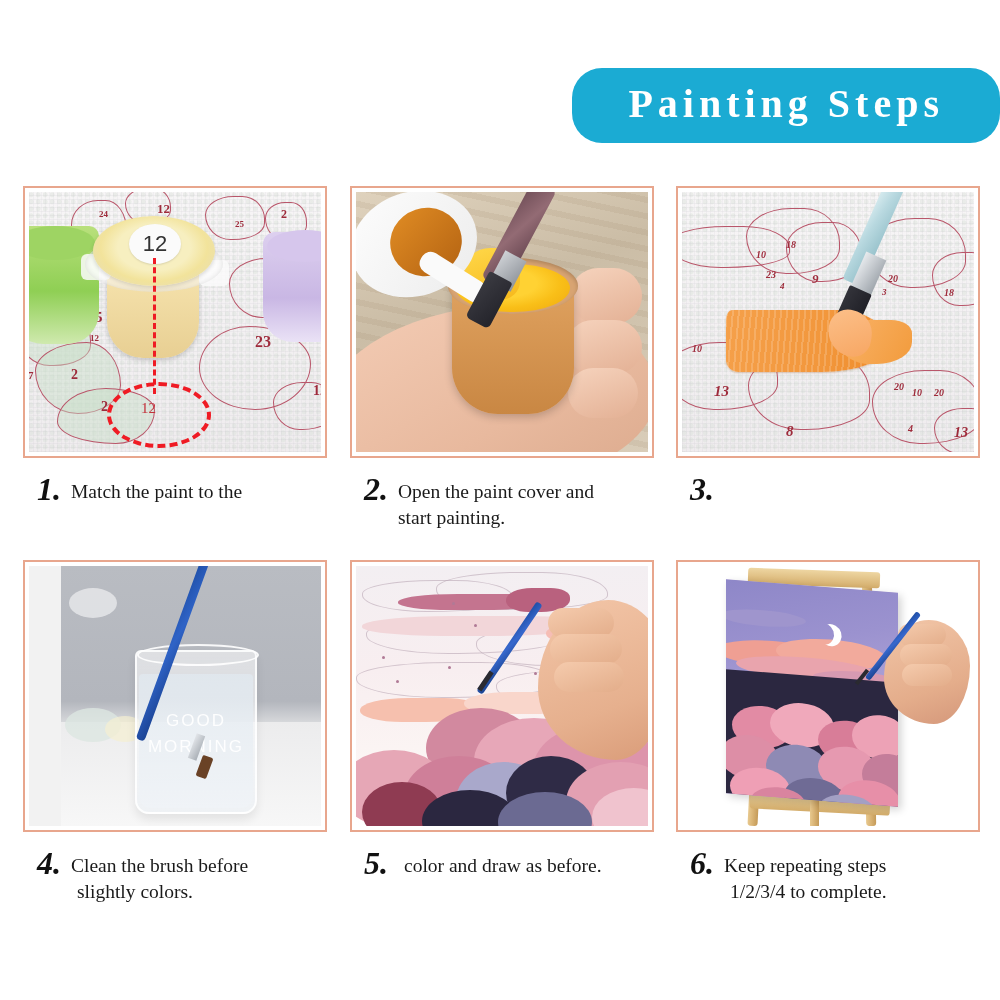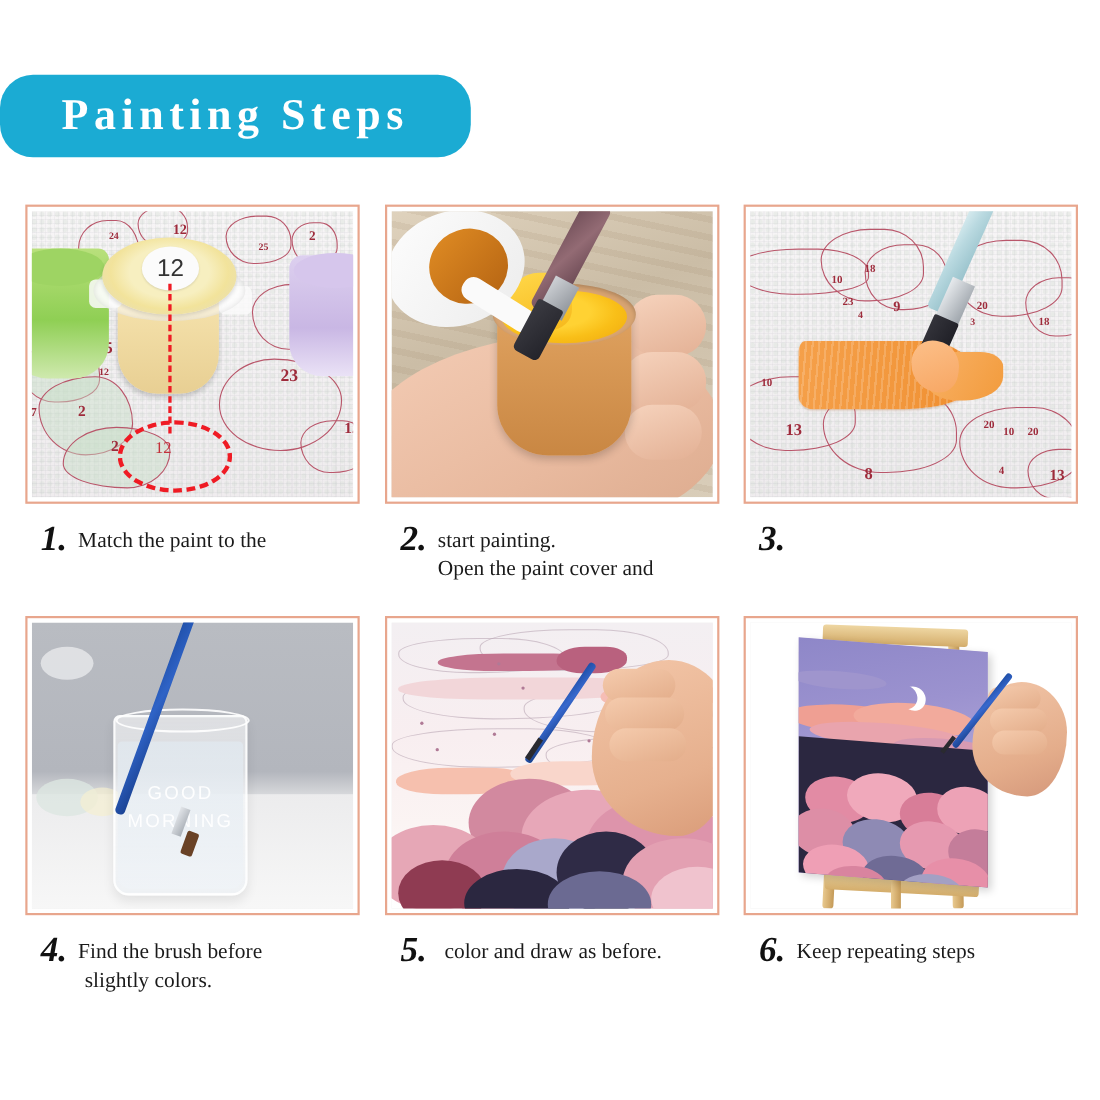--- a/index.html
+++ b/index.html
@@ -3,21 +3,21 @@
 <meta charset="utf-8">
 <style>
   html,body{margin:0;padding:0;}
   body{
     width:1000px;height:1000px;background:#ffffff;
     font-family:"Liberation Serif",serif;
     -webkit-font-smoothing:antialiased;
     overflow:hidden;position:relative;
   }
   
-  .banner-wrap{position:absolute;left:0;top:68px;width:1000px;text-align:left;}
+  .banner-wrap{position:absolute;left:0;top:68px;width:1000px;text-align:right;}
   .banner{
     display:inline-block;background:#1BABD3;border-radius:30px;
     padding:14px 56px 17px 56px;
   }
   .banner-title{
     color:#ffffff;font-family:"Liberation Serif",serif;font-weight:700;
     font-size:40px;letter-spacing:5px;line-height:44px;white-space:nowrap;
   }
   
   .grid{position:absolute;left:0;top:186px;width:1000px;}
@@ -161,21 +161,21 @@
   .p2 .ferrule{
     position:absolute;left:140px;top:62px;width:24px;height:34px;
     background:linear-gradient(110deg,#cfd2d6,#8d9299);transform:rotate(28deg);
   }
   .p2 .bristle{
     position:absolute;left:120px;top:82px;width:26px;height:52px;border-radius:3px 3px 5px 5px;
     background:linear-gradient(110deg,#3b3b42,#23232a);transform:rotate(28deg);
   }
 
   
-  .p3{position:absolute;inset:0;}
+  .p3{position:absolute;inset:0;font-style:italic;}
   .p3 .swipe{
     position:absolute;left:44px;top:118px;width:160px;height:62px;
     background:linear-gradient(100deg,#f5a04a,#f2973c 60%,#ef8c2c);
     border-radius:6px 30% 40% 8%/10px 50% 40% 12px;
     box-shadow:0 1px 2px rgba(150,80,20,.3);
   }
   .p3 .swipe:after{
     content:"";position:absolute;inset:0;opacity:.5;
     background:repeating-linear-gradient(95deg,rgba(255,255,255,.35) 0 2px,transparent 2px 6px);
   }
@@ -194,21 +194,21 @@
   .p3 .b-bristle{
     position:absolute;left:158px;top:96px;width:24px;height:44px;border-radius:2px;
     background:linear-gradient(100deg,#34343b,#1d1d24);transform:rotate(24deg);
   }
   .p3 .b-paint{
     position:absolute;left:146px;top:118px;width:44px;height:46px;border-radius:45% 55% 40% 60%;
     background:linear-gradient(150deg,#fcc08a,#f7a662);transform:rotate(10deg);
   }
 
   
-  .p4{position:absolute;inset:0;background:linear-gradient(180deg,#b9bcc2 0%,#b3b6bd 52%,#dfe0e2 62%,#f0f0f1 100%);}
+  .p4{position:absolute;inset:0;background:linear-gradient(180deg,#b9bcc2 0%,#b3b6bd 52%,#dfe0e2 62%,#f0f0f1 100%);margin-left:32px;}
   .p4 .table{position:absolute;left:0;right:0;bottom:0;height:40%;background:linear-gradient(180deg,#ececed,#f7f7f7);}
   .p4 .glass{
     position:absolute;left:74px;top:84px;width:118px;height:160px;
     border-radius:6px 6px 14px 14px;
     background:linear-gradient(180deg,rgba(255,255,255,.55),rgba(236,240,244,.75));
     border:2px solid rgba(255,255,255,.85);box-shadow:0 6px 10px rgba(0,0,0,.08);
   }
   .p4 .water{
     position:absolute;left:2px;top:22px;right:2px;bottom:4px;border-radius:4px 4px 12px 12px;
     background:linear-gradient(180deg,rgba(225,233,240,.75),rgba(240,244,248,.6));
@@ -378,22 +378,22 @@
             <div class="lid-arm"></div>
             <div class="brush-h"></div>
             <div class="ferrule"></div>
             <div class="bristle"></div>
           </div>
         </div>
       </div>
       <div class="caption">
         <div class="step-num">2.</div>
         <div class="step-text">
+          <div>Open the paint cover and</div>
           <div>start painting.</div>
-          <div>Open the paint cover and</div>
         </div>
       </div>
     </div>
 
     <div class="cell c2">
       <div class="frame">
         <div class="photo">
           <div class="canvas-bg"></div>
             <div class="weave"></div>
           <div class="p3">
@@ -460,21 +460,21 @@
             </div>
             <div class="brush"></div>
             <div class="brush-f"></div>
             <div class="brush-b"></div>
           </div>
         </div>
       </div>
       <div class="caption">
         <div class="step-num">4.</div>
         <div class="step-text">
-          <div> Find the brush before</div>
+          <div> Clean the brush before</div>
           <div class="indent">slightly colors.</div>
         </div>
       </div>
     </div>
 
     <div class="cell c1">
       <div class="frame">
         <div class="photo">
           <div class="p5">
 
@@ -573,17 +573,18 @@
             <div class="fing" style="right:22px;top:98px;width:50px;height:22px;"></div>
             <div class="brush"></div>
             <div class="btip"></div>
           </div>
         </div>
       </div>
       <div class="caption">
         <div class="step-num">6.</div>
         <div class="step-text">
           <div>Keep repeating steps</div>
+          <div class="indent">1/2/3/4 to complete.</div>
         </div>
       </div>
     </div>
   </div>
 </div>
 
 </body></html>

